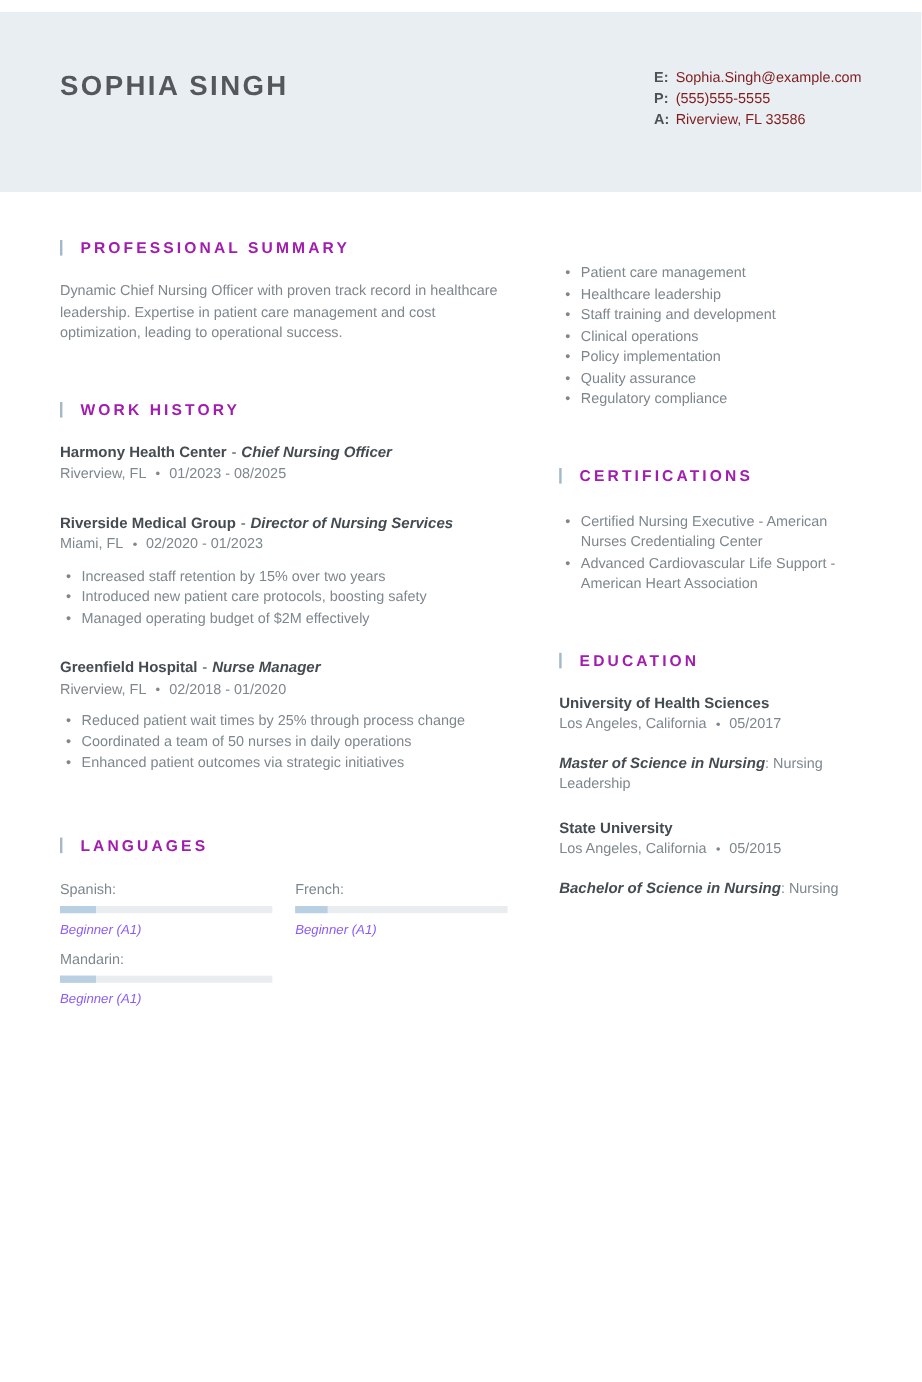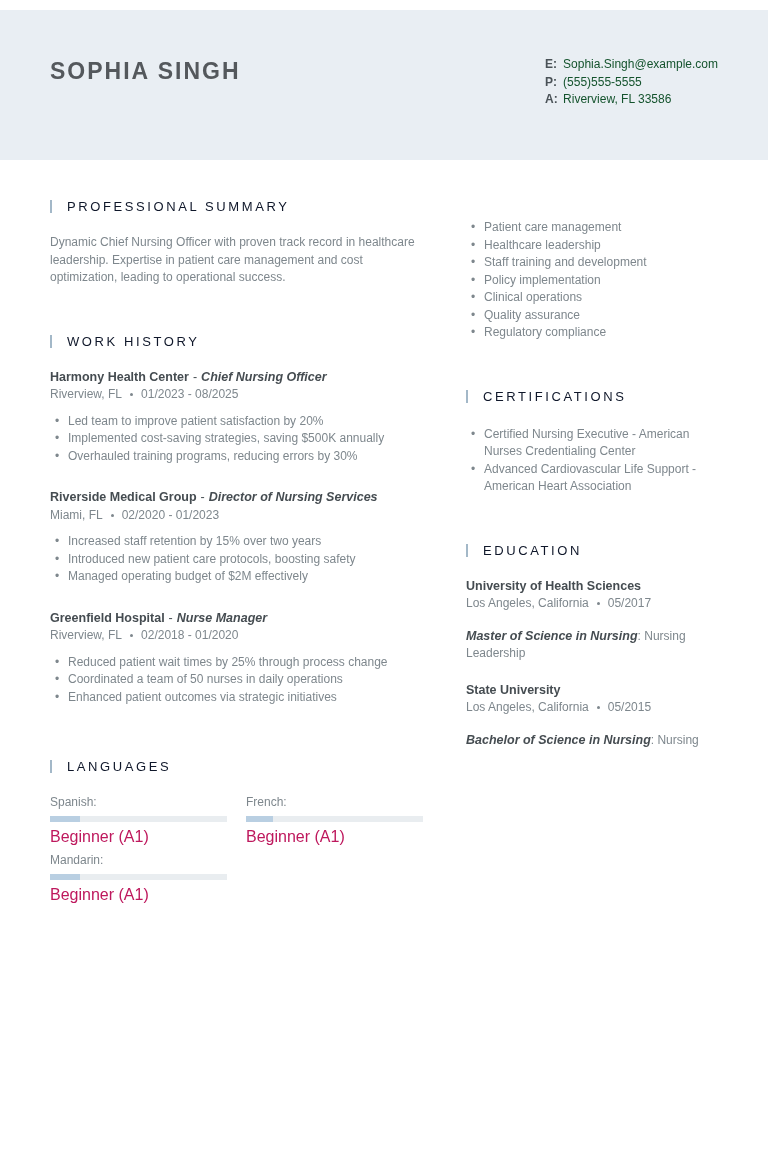--- a/index.html
+++ b/index.html
@@ -19,33 +19,33 @@
     padding:46px 50px 0 50px;
     display:flex; justify-content:space-between; align-items:flex-start;
   }
   .name {
     font-size:23px; font-weight:bold; letter-spacing:2px;
     color:#54585c; line-height:30px;
   }
   .contact { font-size:12px; line-height:17.5px; }
   .c-row { display:flex; }
   .c-label { font-weight:bold; color:#4a5257; width:18px; flex:0 0 18px; }
-  .c-val { color:#14532d; }
+  .c-val { color:#7f1d1d; }
 
   
   .main { display:flex; padding:0 50px; margin-top:38px; }
   .col-left  { width:373px; flex:0 0 373px; margin-right:43px; }
   .col-right { flex:1; min-width:0; }
 
   
   .sec { }
   .sec-title { display:flex; align-items:center; height:16px; }
   .pipe { width:2px; height:13px; background:#a3b8c8; margin-right:15px; flex:0 0 2px; }
   .sec-title span.t {
-    font-size:13px; font-weight:normal; letter-spacing:2.6px; color:#0f172a;
+    font-size:13px; font-weight:bold; letter-spacing:2.6px; color:#a21caf;
   }
 
   .body-text { font-size:12px; line-height:17.5px; color:#7e878d; }
 
   .mt-sec { margin-top:47px; }      
   .mt-sec-lg { margin-top:52px; }   
 
   
   .summary-text { margin-top:20px; }
 
@@ -69,21 +69,21 @@
   ul.blist li::before { content:"\2022"; position:absolute; left:0; top:0; color:#7e878d; }
 
   
   .lang-grid {
     margin-top:21px;
     display:grid; grid-template-columns:177px 177px; column-gap:19px; row-gap:9px;
   }
   .lang-name { font-size:12px; line-height:15px; color:#7e878d; }
   .bar { margin-top:6px; width:177px; height:6px; background:#e9edf0; }
   .bar-fill { height:6px; background:#b9cfe2; width:0; }
-  .lang-level { margin-top:7px; font-size:16px; line-height:15px; color:#be185d; }
+  .lang-level { margin-top:7px; font-size:11px; line-height:15px; color:#8b5cf6;font-style:italic; }
 
   
   ul.blist.mt { margin-top:21px; }
 
   
   .edu { margin-top:19px; }
   .school { font-size:12.5px; font-weight:bold; line-height:17.5px; color:#454c51; }
   .degree { margin-top:15px; font-size:12px; line-height:17.5px; }
   .degree .deg { font-weight:bold; font-style:italic; color:#454c51; font-size:12.5px; }
   .degree .det { color:#7e878d; }
@@ -131,25 +131,20 @@
 
         <div class="job first">
           <div class="job-head">
             <span class="co">Harmony Health Center</span><span class="sep">-</span><span class="jt">Chief Nursing Officer</span>
           </div>
           <div class="meta">
             <span>Riverview, FL</span>
             <span class="dot"></span>
             <span>01/2023 - 08/2025</span>
           </div>
-          <ul class="blist">
-            <li>Led team to improve patient satisfaction by 20%</li>
-            <li>Implemented cost-saving strategies, saving $500K annually</li>
-            <li>Overhauled training programs, reducing errors by 30%</li>
-          </ul>
         </div>
 
         <div class="job">
           <div class="job-head">
             <span class="co">Riverside Medical Group</span><span class="sep">-</span><span class="jt">Director of Nursing Services</span>
           </div>
           <div class="meta">
             <span>Miami, FL</span>
             <span class="dot"></span>
             <span>02/2020 - 01/2023</span>
@@ -210,22 +205,22 @@
 
     </section>
 
     <section class="col-right">
 
       <div class="sec">
         <ul class="blist mt">
           <li>Patient care management</li>
           <li>Healthcare leadership</li>
           <li>Staff training and development</li>
+          <li>Clinical operations</li>
           <li>Policy implementation</li>
-          <li>Clinical operations</li>
           <li>Quality assurance</li>
           <li>Regulatory compliance</li>
         </ul>
       </div>
 
       <div class="sec mt-sec">
         <div class="sec-title">
           <span class="pipe"></span>
           <span class="t">CERTIFICATIONS</span>
         </div>

